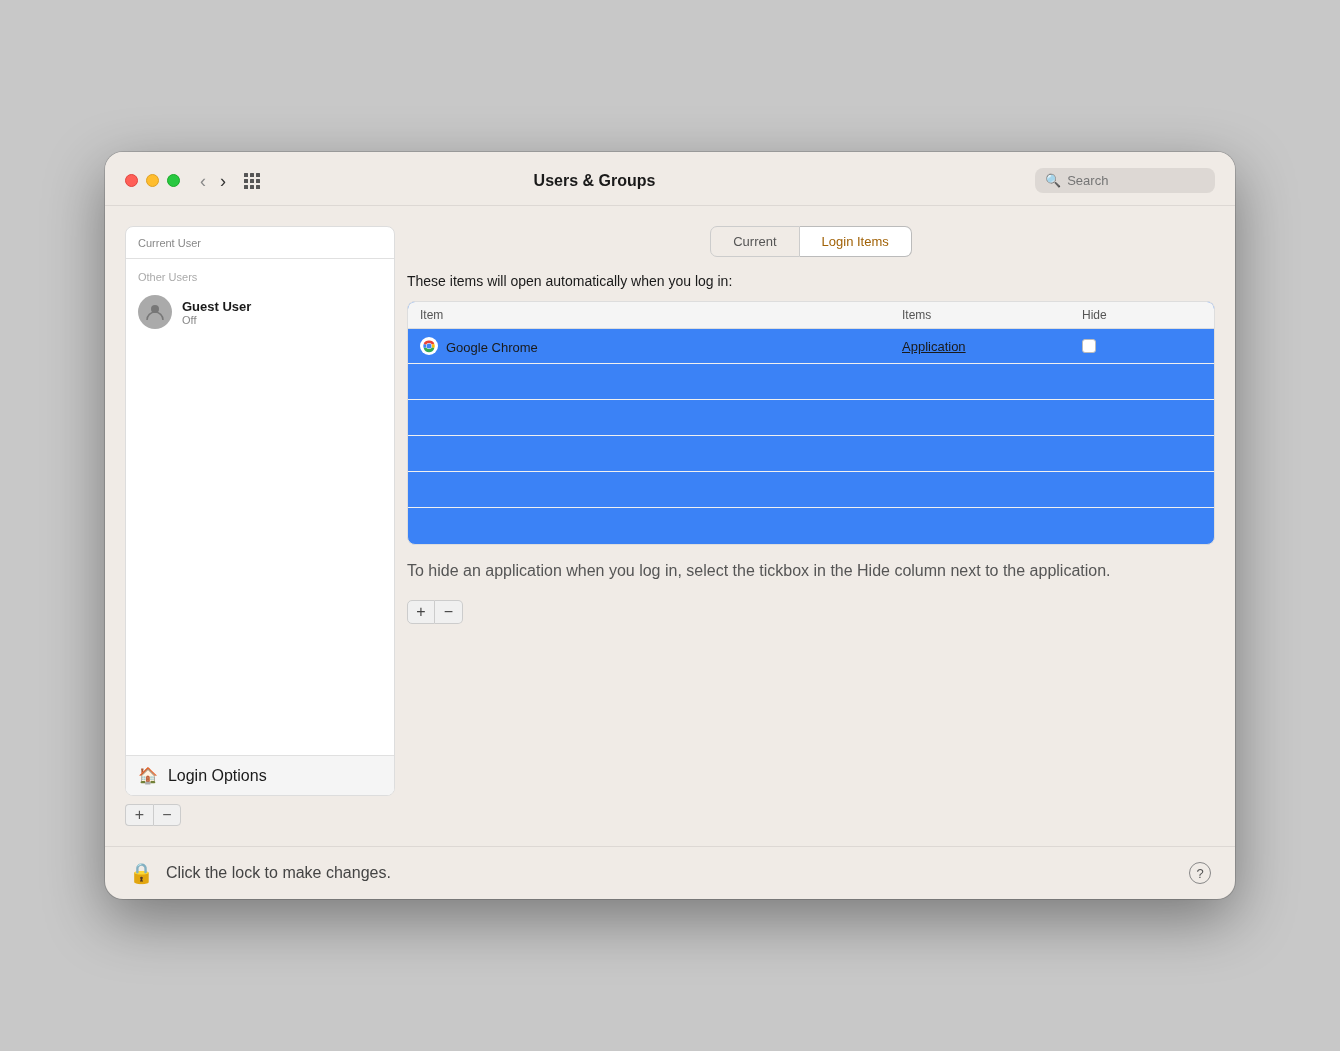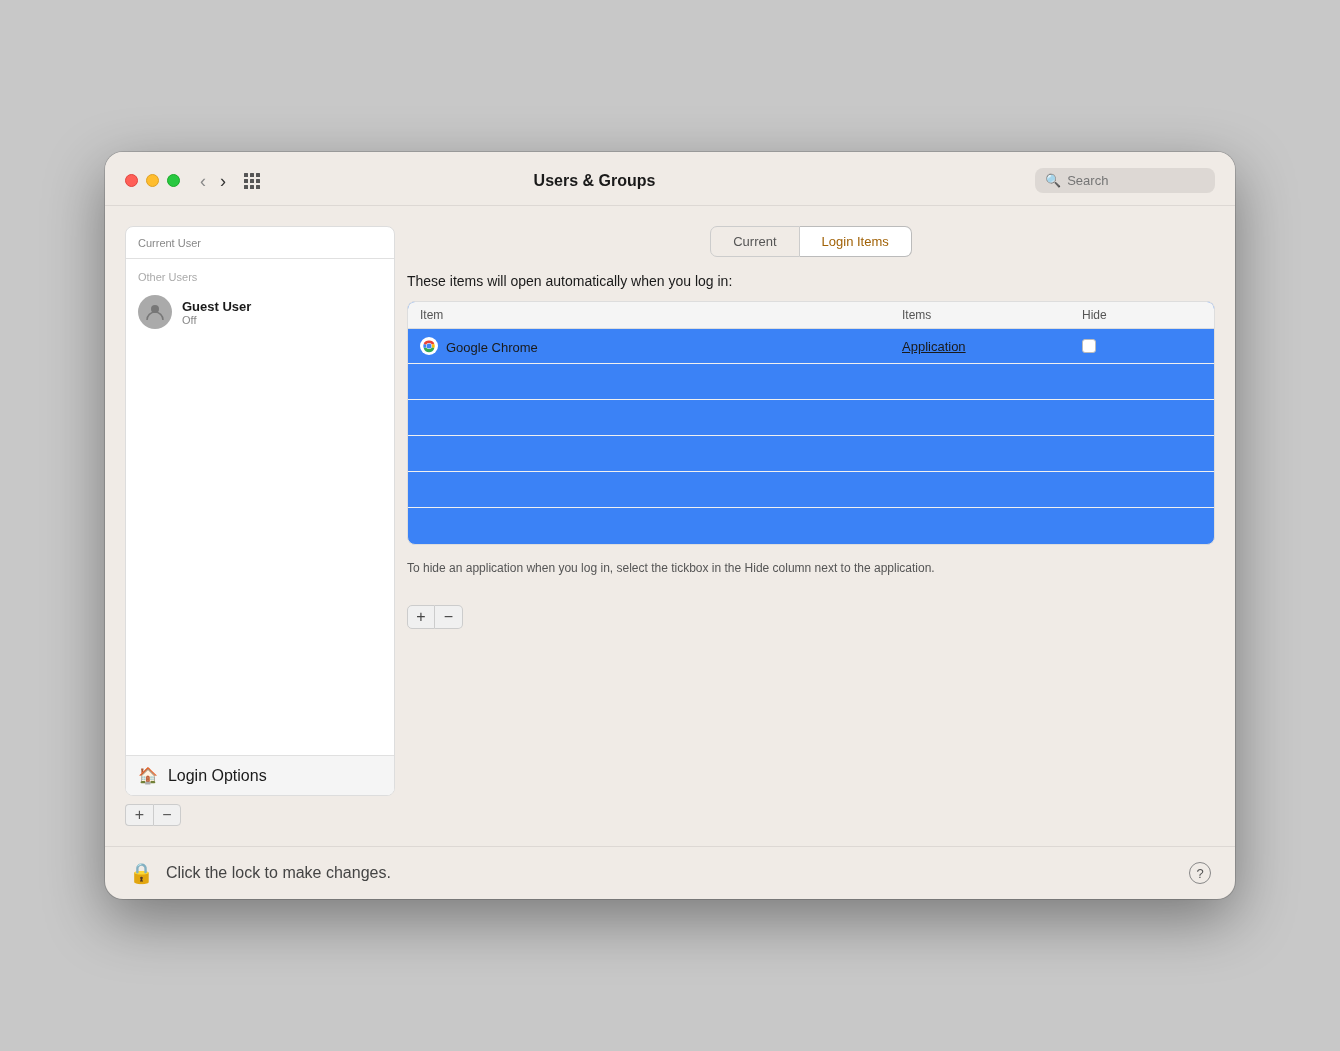--- a/index.html
+++ b/index.html
@@ -361,24 +361,24 @@
 
     .checkbox {
       width: 14px;
       height: 14px;
       border: 1px solid #bbb;
       border-radius: 3px;
       background: white;
     }
 
     .hint-text {
-      font-size: 12px;
+      font-size: 16px;
       color: #555;
       line-height: 1.5;
-      margin-bottom: 28px;
+      margin-bottom: 17px;
     }
 
     .add-remove-btns {
       display: flex;
       gap: 0;
     }
 
     .add-remove-btn {
       background: #f0f0f0;
       border: 1px solid #ccc;

